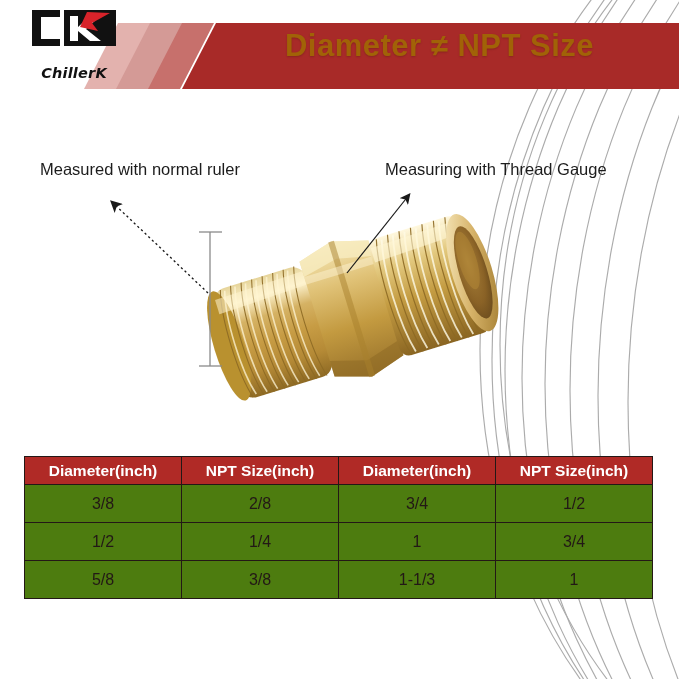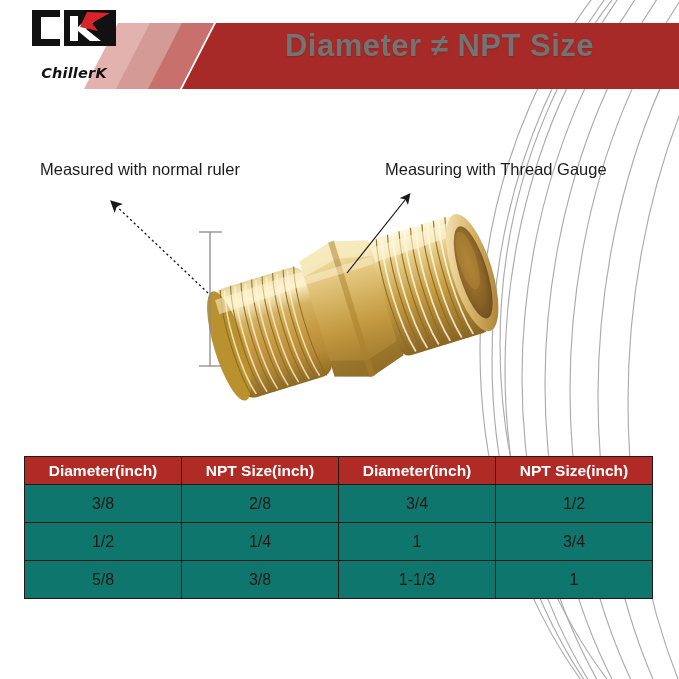--- a/index.html
+++ b/index.html
@@ -32,21 +32,21 @@
   }
   #header-svg { position:absolute; left:0; top:0; }
   #header-title {
     position: absolute;
     left: 0; top: 0;
     width: 679px; height: 46px;
     display: flex;
     align-items: center;
     justify-content: center;
     padding-left: 200px;
-    color: #737373;
+    color: #a16207;
     font-size: 31px;
     font-weight: bold;
     letter-spacing: .5px;
     white-space: nowrap;
     text-shadow: 0 1px 2px rgba(0,0,0,.18);
   }
 
   
   #logo {
     position: absolute;
@@ -98,21 +98,21 @@
   }
   #spec-table th {
     background: #b02a26;
     color: #ffffff;
     font-size: 15.5px;
     font-weight: bold;
     height: 28px;
     padding: 0 2px;
   }
   #spec-table td {
-    background: #0f766e;
+    background: #4d7c0f;
     color: #231816;
     font-size: 16px;
     height: 38px;
   }
 </style>
 </head>
 <body>
 
 <div id="page">
 

